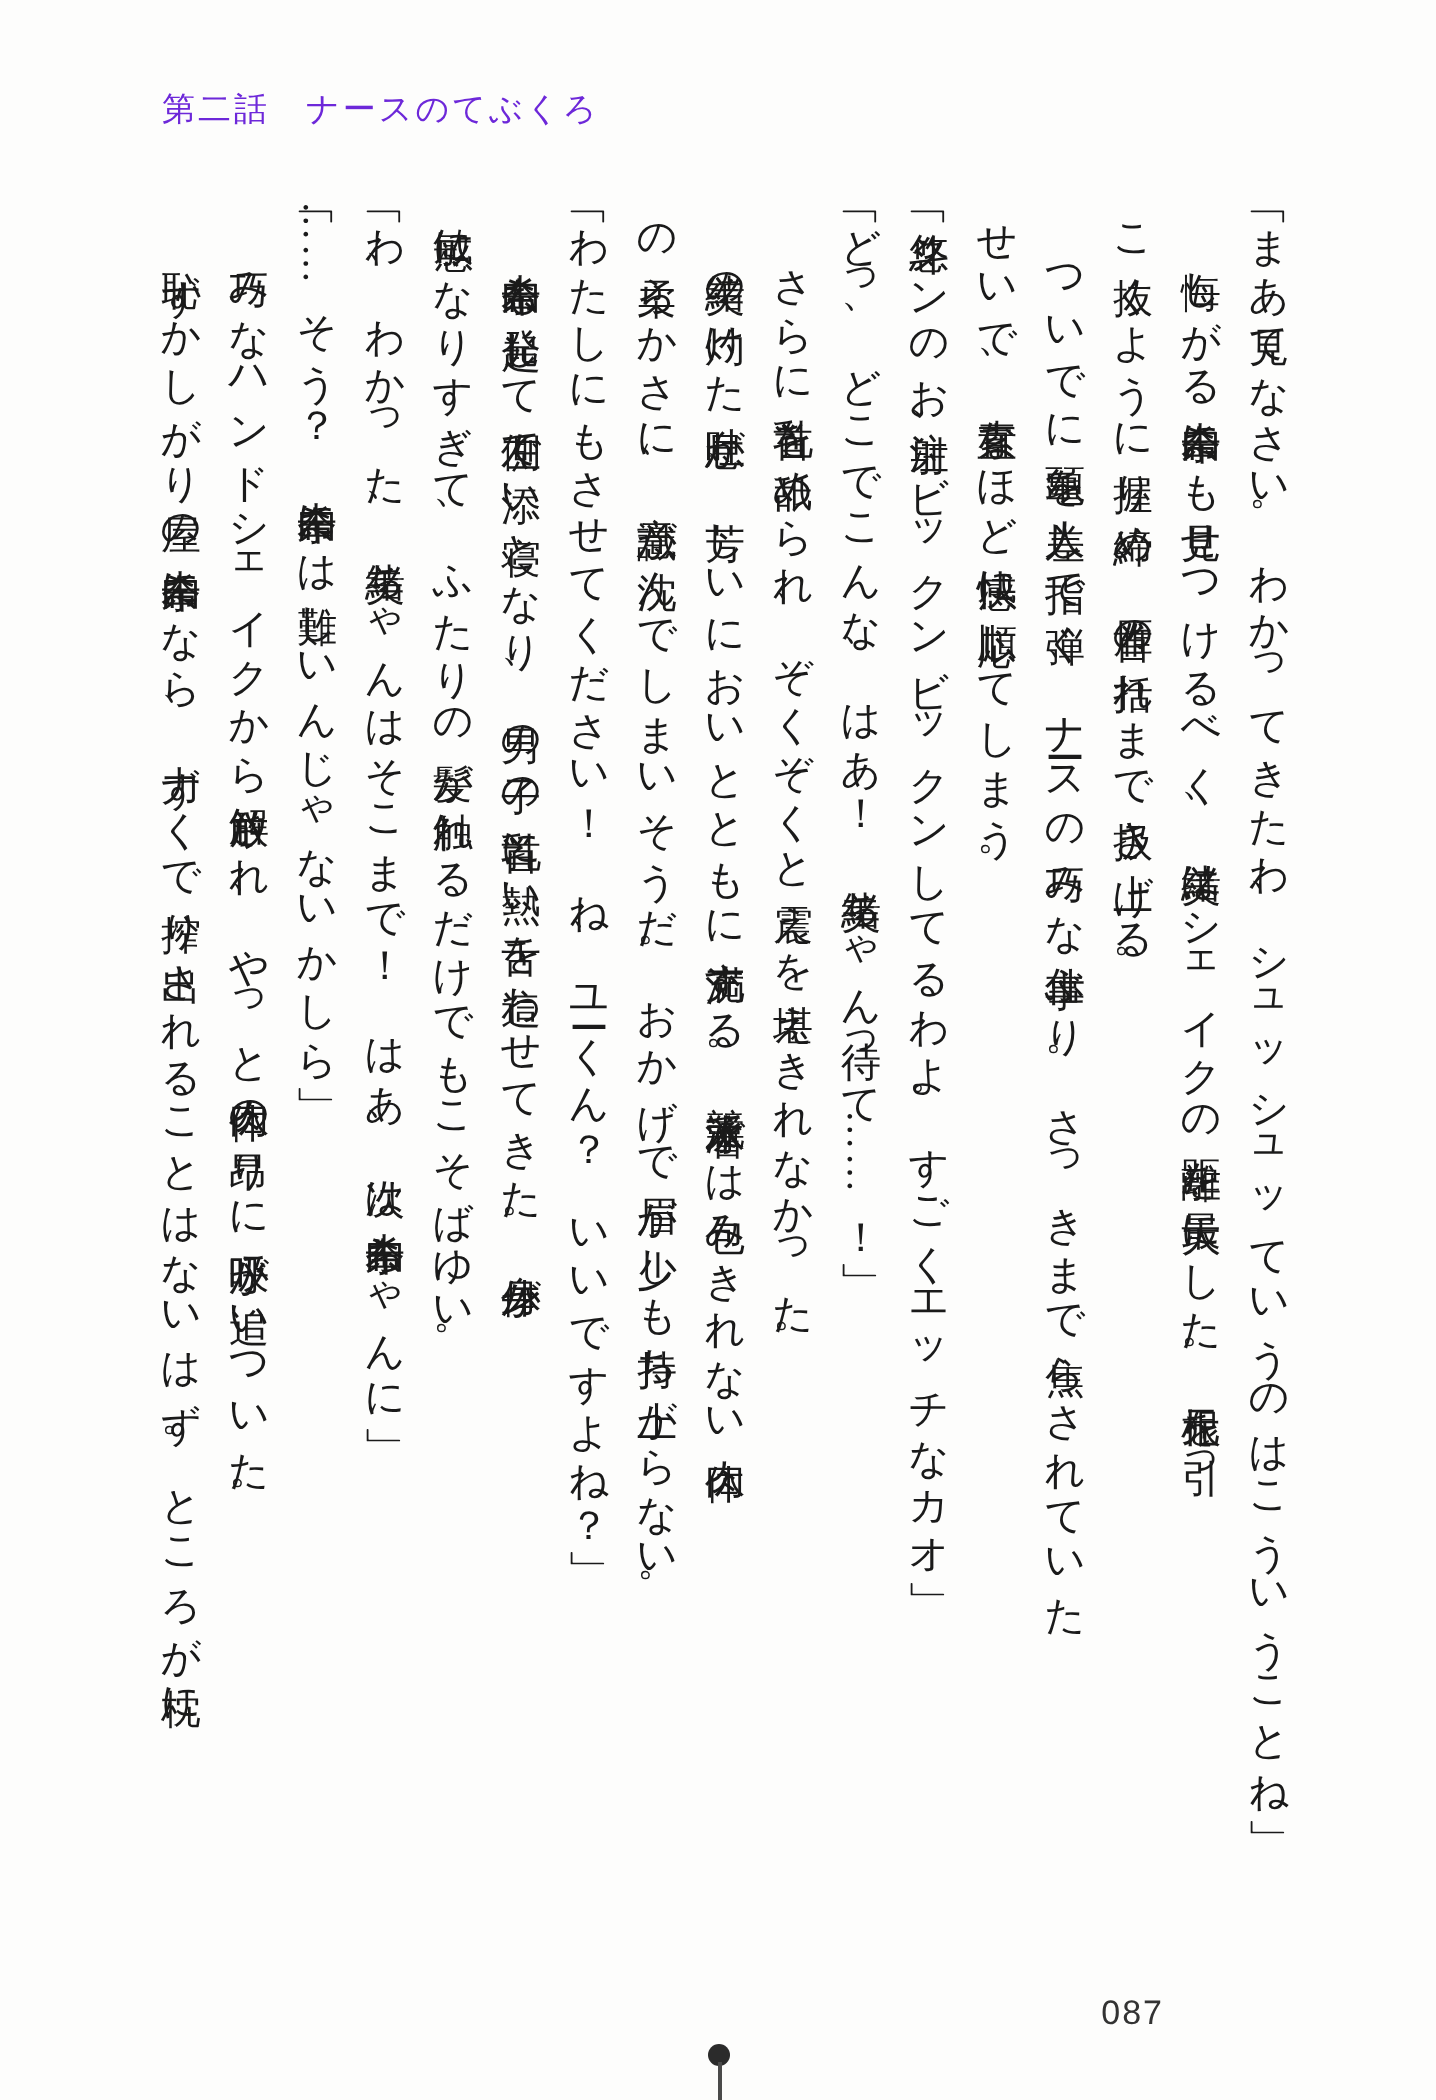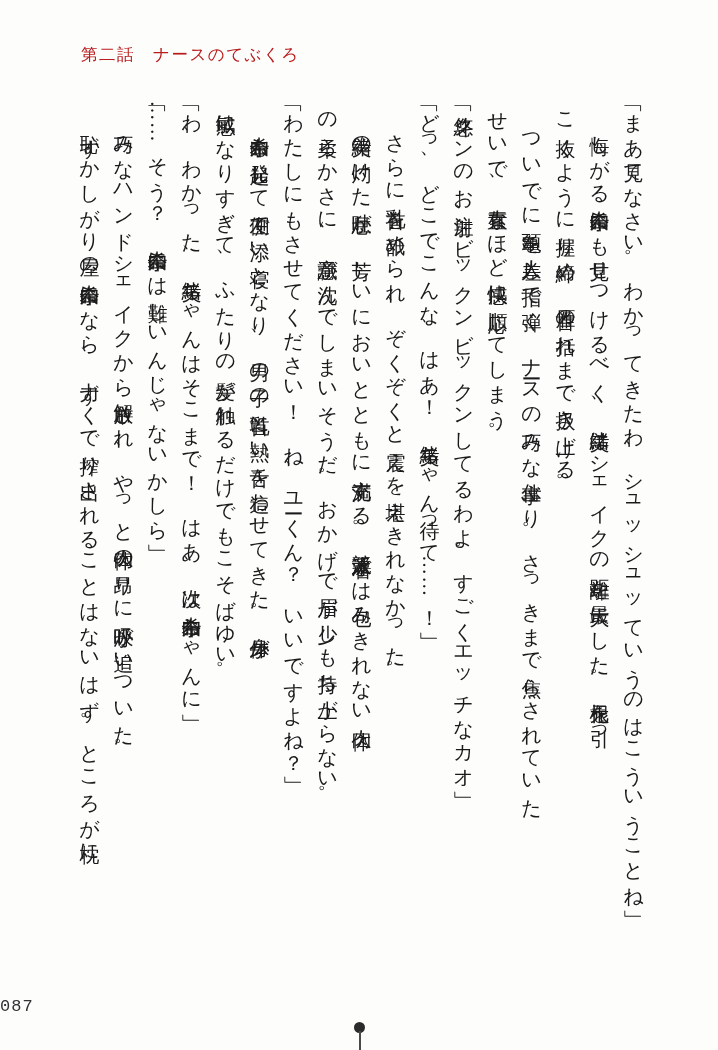--- a/index.html
+++ b/index.html
@@ -16,21 +16,21 @@
     overflow: hidden;
   }
 
   
   .running-head {
     position: absolute;
     top: 44px;
     left: 81px;
     font-size: 16.5px;
     letter-spacing: 1.5px;
-    color: #b91c1c;
+    color: #6d28d9;
     white-space: pre;
   }
 
   
   .vtext {
     position: absolute;
     top: 99px;
     right: 67px;
     height: 905px;
     writing-mode: vertical-rl;
@@ -45,22 +45,22 @@
     padding: 0;
     white-space: pre;
   }
 
   
   .folio {
     position: absolute;
     top: 997px;
     left: 0;
     width: 582px;
-    text-align: left;
-    font-family: Liberation Mono, monospace;
+    text-align: right;
+    font-family: Liberation Sans, sans-serif;
     font-size: 17px;
     letter-spacing: 1px;
     color: #333;
   }
   .page-marker-dot {
     position: absolute;
     top: 1022px;
     left: 354px;
     width: 11px;
     height: 11px;

